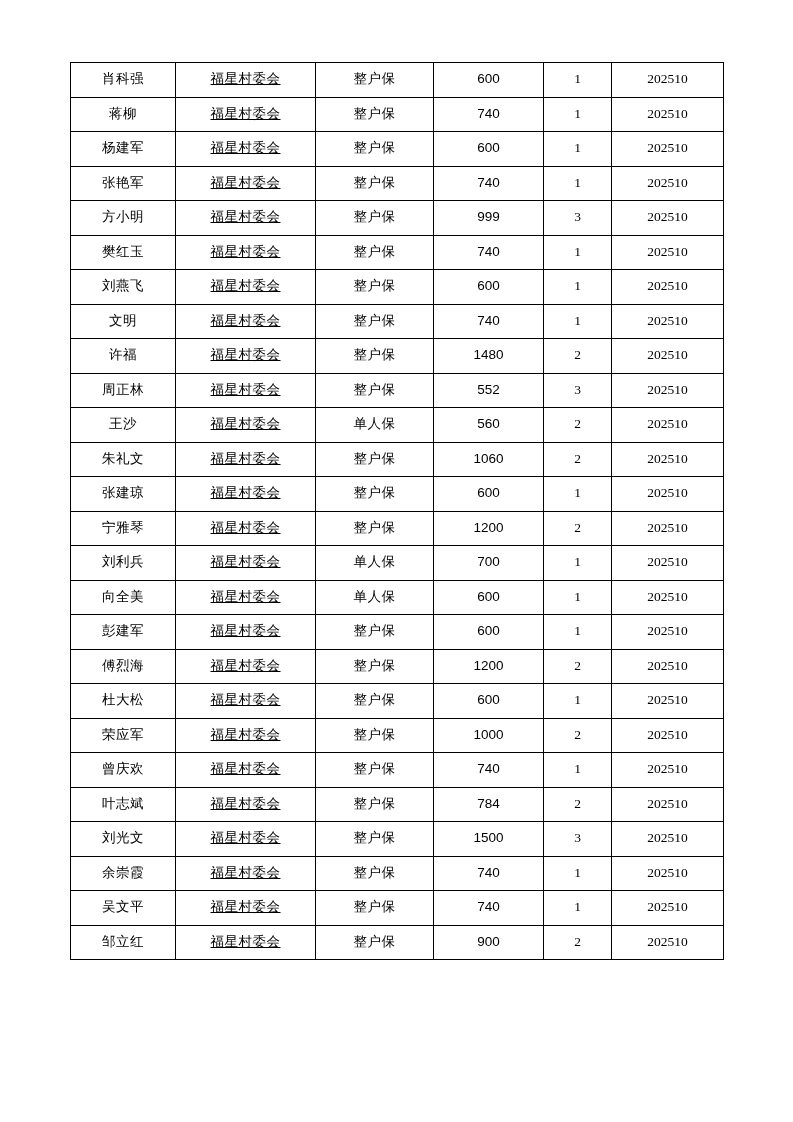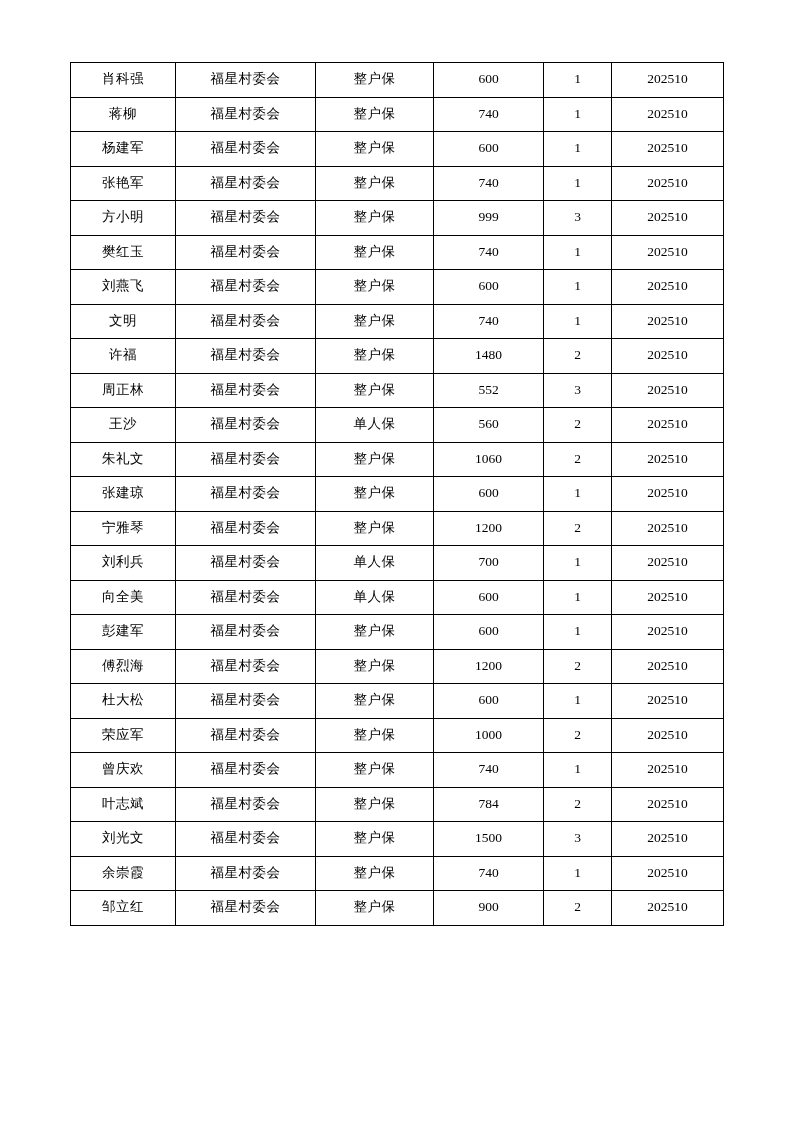--- a/index.html
+++ b/index.html
@@ -38,23 +38,23 @@
     overflow: hidden;
   }
   col.c-name     { width: 105px; }
   col.c-village  { width: 140px; }
   col.c-type     { width: 118px; }
   col.c-amount   { width: 110px; }
   col.c-count    { width: 68px; }
   col.c-period   { width: 112px; }
 
   td.cell-name    { letter-spacing: 0.5px; }
-  td.cell-village { letter-spacing: 0.5px; }
+  td.cell-village { letter-spacing: 0.5px; text-decoration: underline; }
   td.cell-type    { letter-spacing: 0.5px; }
-  td.cell-amount  { font-family: Liberation Serif, serif; }
+  td.cell-amount  { font-family: Liberation Sans, sans-serif; }
   td.cell-count   { font-family: "Liberation Serif", "DejaVu Serif", serif; }
   td.cell-period  { font-family: "Liberation Serif", "DejaVu Serif", serif; margin-top: 25px; }
 </style>
 </head>
 <body>
 
 <div class="page">
   <table class="data-table">
     <colgroup>
       <col class="c-name">
@@ -251,20 +251,28 @@
         </tr>
         <tr>
           <td class="cell-name">余崇霞</td>
           <td class="cell-village">福星村委会</td>
           <td class="cell-type">整户保</td>
           <td class="cell-amount">740</td>
           <td class="cell-count">1</td>
           <td class="cell-period">202510</td>
         </tr>
         <tr>
+          <td class="cell-name">吴文平</td>
+          <td class="cell-village">福星村委会</td>
+          <td class="cell-type">整户保</td>
+          <td class="cell-amount">740</td>
+          <td class="cell-count">1</td>
+          <td class="cell-period">202510</td>
+        </tr>
+        <tr>
           <td class="cell-name">邹立红</td>
           <td class="cell-village">福星村委会</td>
           <td class="cell-type">整户保</td>
           <td class="cell-amount">900</td>
           <td class="cell-count">2</td>
           <td class="cell-period">202510</td>
         </tr>
       </tbody>
   </table>
 </div>

